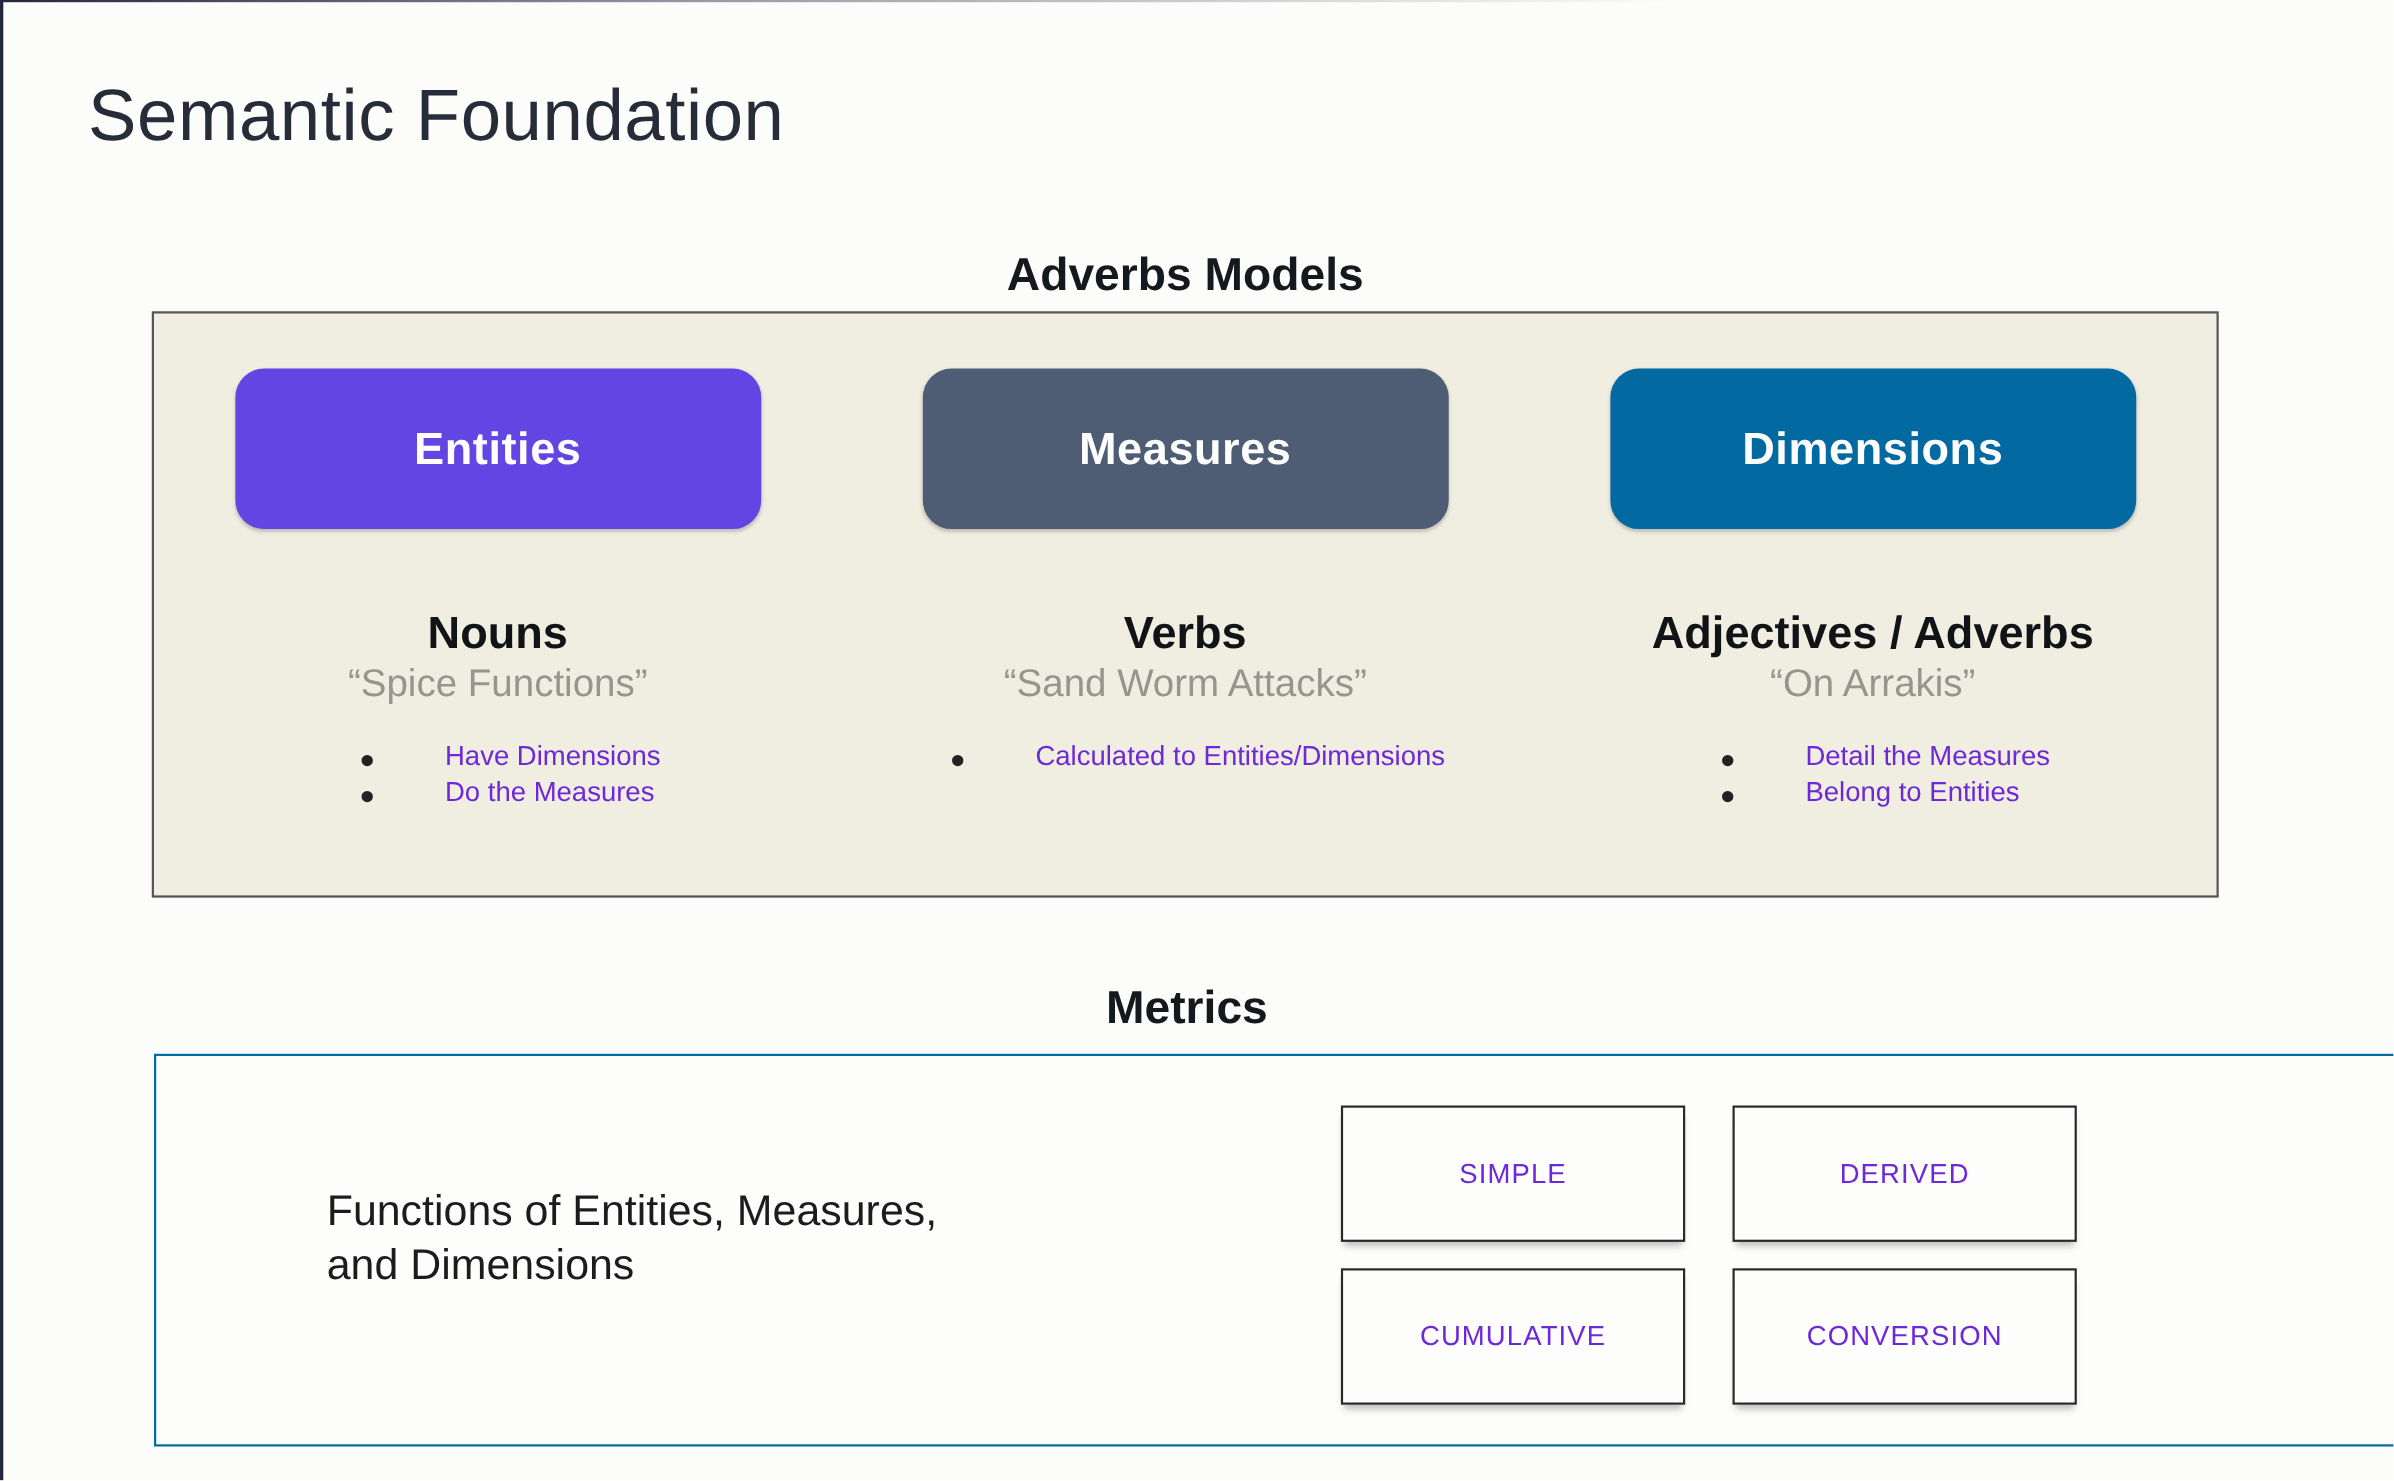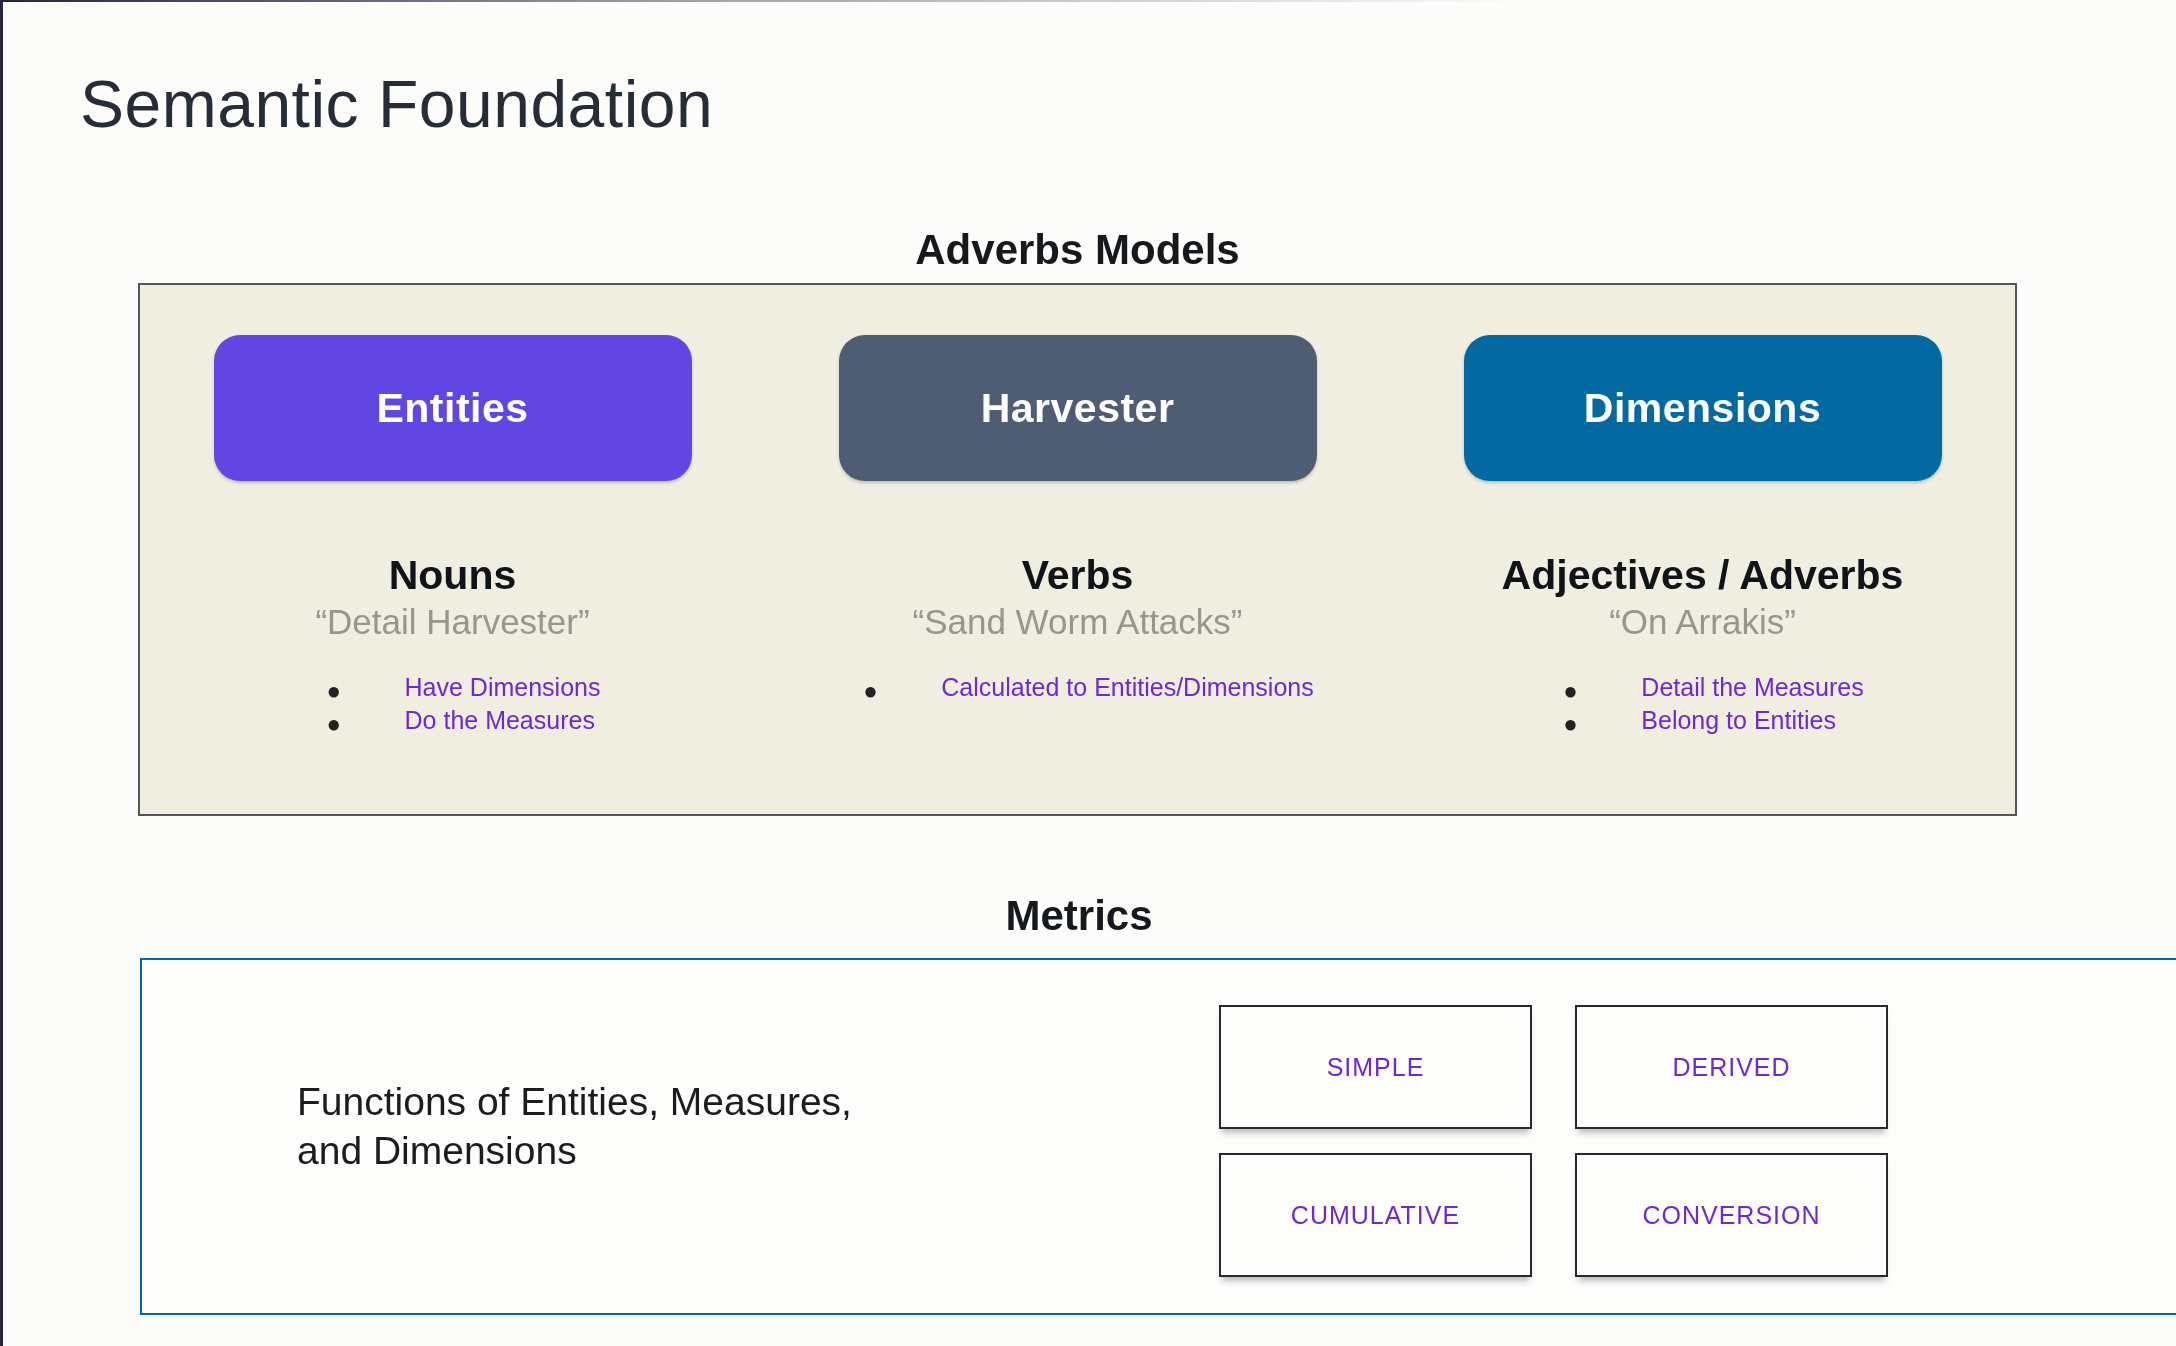--- a/index.html
+++ b/index.html
@@ -163,29 +163,29 @@
 
   <div class="slide-title">Semantic Foundation</div>
 
   <div class="section-heading sm-heading">Adverbs Models</div>
 
   <div class="sm-box">
 
     <div class="sm-col">
       <div class="pill pill-entities">Entities</div>
       <div class="role-heading">Nouns</div>
-      <div class="role-example">“Detail Harvester”</div>
+      <div class="role-example">“Spice Functions”</div>
       <ul class="role-bullets bullet-wrap">
         <li>Have Dimensions</li>
         <li>Do the Measures</li>
       </ul>
     </div>
 
     <div class="sm-col">
-      <div class="pill pill-measures">Harvester</div>
+      <div class="pill pill-measures">Measures</div>
       <div class="role-heading">Verbs</div>
       <div class="role-example">“Sand Worm Attacks”</div>
       <ul class="role-bullets bullet-wrap">
         <li class="li-narrow">Calculated to Entities/Dimensions</li>
       </ul>
     </div>
 
     <div class="sm-col">
       <div class="pill pill-dimensions">Dimensions</div>
       <div class="role-heading">Adjectives / Adverbs</div>

